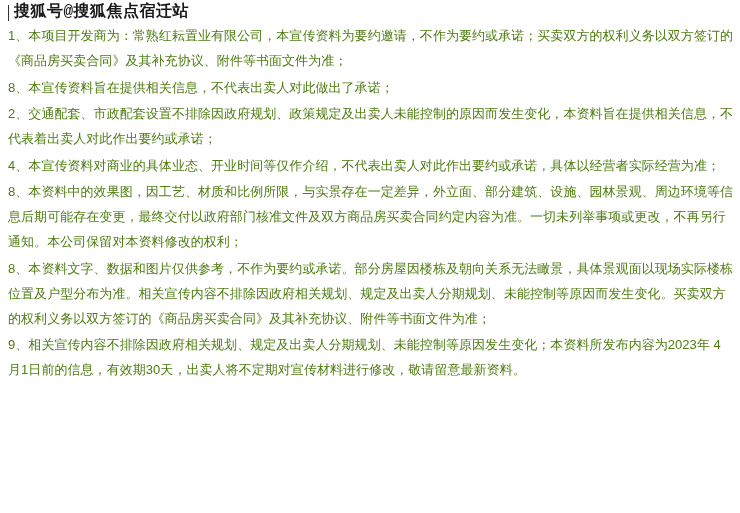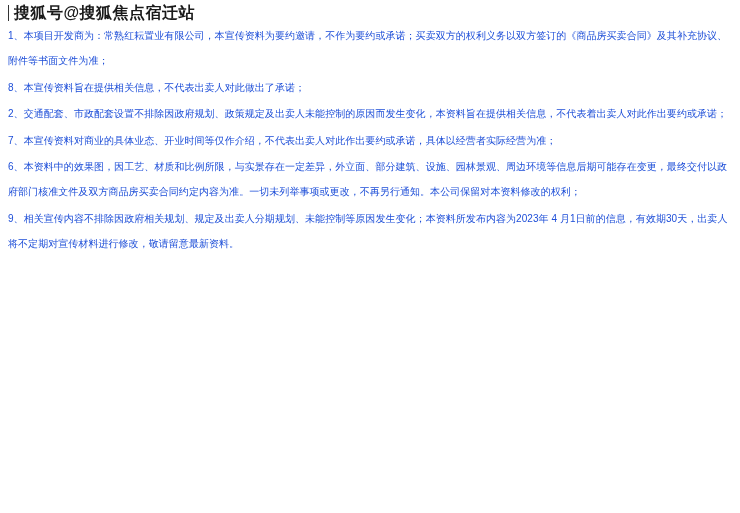--- a/index.html
+++ b/index.html
@@ -18,58 +18,60 @@
     width: 740px;
     height: 513px;
     padding: 2px 5px 0 8px;
     background: #ffffff;
   }
   .byline {
     display: flex;
     align-items: center;
     height: 21px;
     line-height: 21px;
+    font-family: Liberation Mono, monospace;
   }
   .caret {
     display: inline-block;
     width: 1px;
     height: 16px;
     background: #333333;
     margin-right: 5px;
   }
   .account-link {
     font-size: 16px;
     font-weight: 700;
     color: #1a1a1a;
     text-decoration: none;
     letter-spacing: 0.5px;
     white-space: nowrap;
   }
   .disclaimer p {
     margin: 0 0 1.5px 0;
     padding: 0;
-    font-size: 10px;
+    font-size: 13px;
     line-height: 25px;
-    color: #1d4ed8;
+    color: #4d7c0f;
     letter-spacing: 0.05px;
     word-break: break-all;
   }
 </style>
 </head>
 <body>
 
 <div class="page">
 
   <div class="byline">
     <span class="caret"></span>
     <a class="account-link">搜狐号@搜狐焦点宿迁站</a>
   </div>
 
   <div class="disclaimer">
     <p>1、本项目开发商为：常熟红耘置业有限公司，本宣传资料为要约邀请，不作为要约或承诺；买卖双方的权利义务以双方签订的《商品房买卖合同》及其补充协议、附件等书面文件为准；</p>
     <p>8、本宣传资料旨在提供相关信息，不代表出卖人对此做出了承诺；</p>
     <p>2、交通配套、市政配套设置不排除因政府规划、政策规定及出卖人未能控制的原因而发生变化，本资料旨在提供相关信息，不代表着出卖人对此作出要约或承诺；</p>
-    <p>7、本宣传资料对商业的具体业态、开业时间等仅作介绍，不代表出卖人对此作出要约或承诺，具体以经营者实际经营为准；</p>
-    <p>6、本资料中的效果图，因工艺、材质和比例所限，与实景存在一定差异，外立面、部分建筑、设施、园林景观、周边环境等信息后期可能存在变更，最终交付以政府部门核准文件及双方商品房买卖合同约定内容为准。一切未列举事项或更改，不再另行通知。本公司保留对本资料修改的权利；</p>
+    <p>4、本宣传资料对商业的具体业态、开业时间等仅作介绍，不代表出卖人对此作出要约或承诺，具体以经营者实际经营为准；</p>
+    <p>8、本资料中的效果图，因工艺、材质和比例所限，与实景存在一定差异，外立面、部分建筑、设施、园林景观、周边环境等信息后期可能存在变更，最终交付以政府部门核准文件及双方商品房买卖合同约定内容为准。一切未列举事项或更改，不再另行通知。本公司保留对本资料修改的权利；</p>
+    <p>8、本资料文字、数据和图片仅供参考，不作为要约或承诺。部分房屋因楼栋及朝向关系无法瞰景，具体景观面以现场实际楼栋位置及户型分布为准。相关宣传内容不排除因政府相关规划、规定及出卖人分期规划、未能控制等原因而发生变化。买卖双方的权利义务以双方签订的《商品房买卖合同》及其补充协议、附件等书面文件为准；</p>
     <p>9、相关宣传内容不排除因政府相关规划、规定及出卖人分期规划、未能控制等原因发生变化；本资料所发布内容为2023年 4 月1日前的信息，有效期30天，出卖人将不定期对宣传材料进行修改，敬请留意最新资料。</p>
   </div>
 
 </div>
 
 </body></html>

